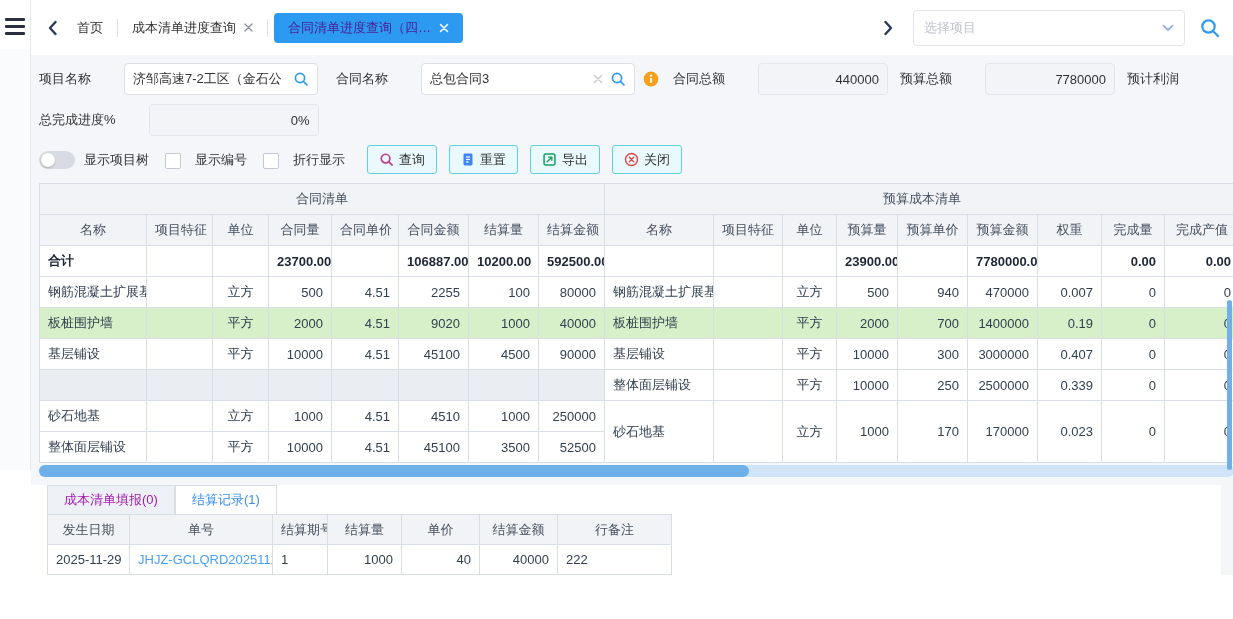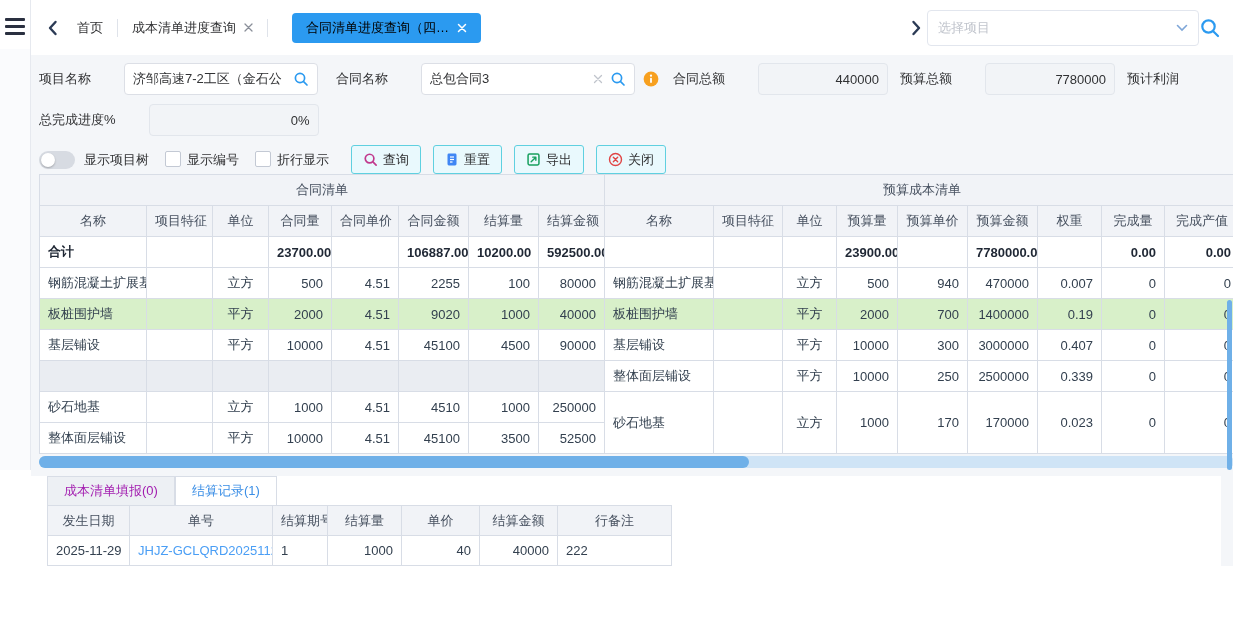--- a/index.html
+++ b/index.html
@@ -9,40 +9,40 @@
   .rail{width:30px;background:#fff;border-right:1px solid #e6e9ef;display:flex;flex-direction:column;align-items:center;flex-shrink:0;}
   .burger{margin-top:18px;width:20px;display:flex;flex-direction:column;gap:4px;cursor:pointer;}
   .burger span{height:3px;background:#2a3040;border-radius:1px;}
   .rail-lower{flex:1;width:100%;background:#fafbfd;margin-top:14px;}
   
   .main{flex:1;display:flex;flex-direction:column;min-width:0;}
   .topbar{height:55px;background:#fff;display:flex;align-items:center;padding:0 12px 0 10px;flex-shrink:0;}
   .chev{display:flex;align-items:center;justify-content:center;width:22px;height:30px;cursor:pointer;}
   .ttab{display:flex;align-items:center;gap:8px;font-size:13px;color:#303133;padding:0 14px;height:30px;cursor:pointer;white-space:nowrap;}
   .tsep{width:1px;height:18px;background:#dfe3ea;}
-  .ttab.active{background:#2b9af0;color:#000000;border-radius:4px;margin-left:24px;}
+  .ttab.active{background:#2b9af0;color:#4c1d95;border-radius:4px;margin-left:6px;}
   .xico{display:inline-flex;align-items:center;}
-  .topbar-right{margin-left:auto;display:flex;align-items:center;}
+  .topbar-right{margin-left:auto;display:flex;align-items:center;gap:14px;}
   .pselect{width:250px;height:34px;border:1px solid #e2e6ee;border-radius:4px;background:#fff;display:flex;align-items:center;padding:0 10px;cursor:pointer;}
   .pselect .ph{color:#c0c4cc;font-size:13px;flex:1;}
   
   .content{flex:1;background:#f4f6f9;padding:8px 12px 0 8px;display:flex;flex-direction:column;min-width:0;}
   .frow{display:flex;align-items:center;margin-bottom:9px;flex-shrink:0;}
   .flabel{font-size:13px;color:#303133;margin-right:9px;white-space:nowrap;}
   .ibox{display:flex;align-items:center;background:#fff;border:1px solid #dcdfe6;border-radius:4px;height:30px;padding:0 8px;font-size:13px;color:#303133;margin-left:24px;}
   .ibox .val{flex:1;overflow:hidden;white-space:nowrap;}
   .ibox.dis{background:#f2f4f7;border-color:#e2e6ec;}
   .money{width:112px;}
   .money .val{text-align:right;}
   .gap{width:18px;}
   
-  .toolbar{display:flex;align-items:center;flex-shrink:0;}
+  .toolbar{display:flex;align-items:center;margin-bottom:9px;flex-shrink:0;}
   .toggle{width:36px;height:18px;border-radius:9px;background:#d7dbe2;position:relative;cursor:pointer;margin-right:9px;}
   .toggle .knob{position:absolute;left:2px;top:2px;width:14px;height:14px;border-radius:50%;background:#fff;box-shadow:0 1px 2px rgba(0,0,0,.25);}
-  .cbwrap{display:flex;align-items:flex-start;gap:6px;margin-left:16px;cursor:pointer;}
+  .cbwrap{display:flex;align-items:flex-end;gap:14px;margin-left:16px;cursor:pointer;}
   .cb{width:14px;height:14px;border:1px solid #c3c9d4;border-radius:2px;background:#fff;}
   .tlabel{font-size:13px;color:#303133;}
   .btn{display:inline-flex;align-items:center;gap:5px;height:29px;padding:0 11px;background:#e9f9fd;border:1px solid #5fd0e0;border-radius:3px;font-size:13px;color:#303133;cursor:pointer;margin-left:12px;}
   .btn:first-of-type{margin-left:22px;}
   
   .gridwrap{width:1195px;overflow:hidden;flex-shrink:0;}
   table.grid{border-collapse:collapse;table-layout:fixed;width:1200px;font-size:13px;color:#33404f;background:#fff;}
   .grid th,.grid td{border:1px solid #d8dde6;height:30px;padding:0 8px;overflow:hidden;white-space:nowrap;}
   .grid thead th{background:#f1f3f7;color:#46505f;font-weight:400;text-align:center;}
   .grid td.num{text-align:right;}

